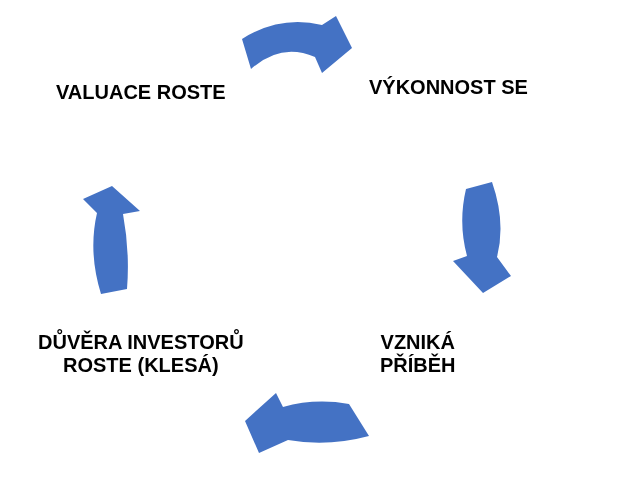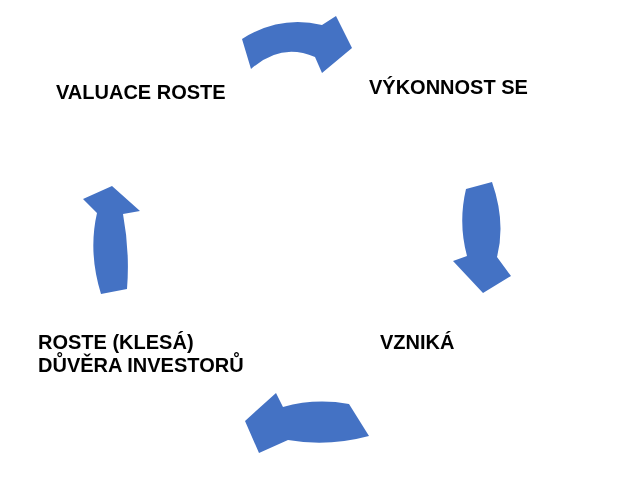--- a/index.html
+++ b/index.html
@@ -26,20 +26,21 @@
     position: absolute;
     font-weight: 700;
     font-size: 20px;
     line-height: 23px;
     letter-spacing: 0px;
     color: #000000;
     white-space: nowrap;
   }
   .node-label div {
     white-space: nowrap;
+    text-align: center;
   }
 </style>
 </head>
 <body>
 
 <div class="canvas">
 
   <svg class="arrow-layer" viewBox="0 0 640 491" width="640" height="491" aria-hidden="true">
     <path d="M 242 39 Q 280 15 322 25 L 336 16 L 352 48 L 322 73 L 315 57 Q 281 42 251 69 Z" fill="#4472C4"></path>
     <path d="M 466 189 L 492 182 Q 506 222 497 257 L 511 276 L 483 293 L 453 261 L 467 256 Q 458 223 466 189 Z" fill="#4472C4"></path>
@@ -50,20 +51,21 @@
   <div class="node-label" style="left:56px; top:81px;">
     <div>VALUACE ROSTE</div>
   </div>
 
   <div class="node-label" style="left:369px; top:76px;">
     <div>VÝKONNOST SE</div>
   </div>
 
   <div class="node-label" style="left:380px; top:331px;">
     <div>VZNIKÁ</div>
+    <div>PŘÍBĚH</div>
   </div>
 
   <div class="node-label" style="left:38px; top:331px;">
+    <div>DŮVĚRA INVESTORŮ</div>
     <div>ROSTE (KLESÁ)</div>
-    <div>DŮVĚRA INVESTORŮ</div>
   </div>
 
 </div>
 
 </body></html>

